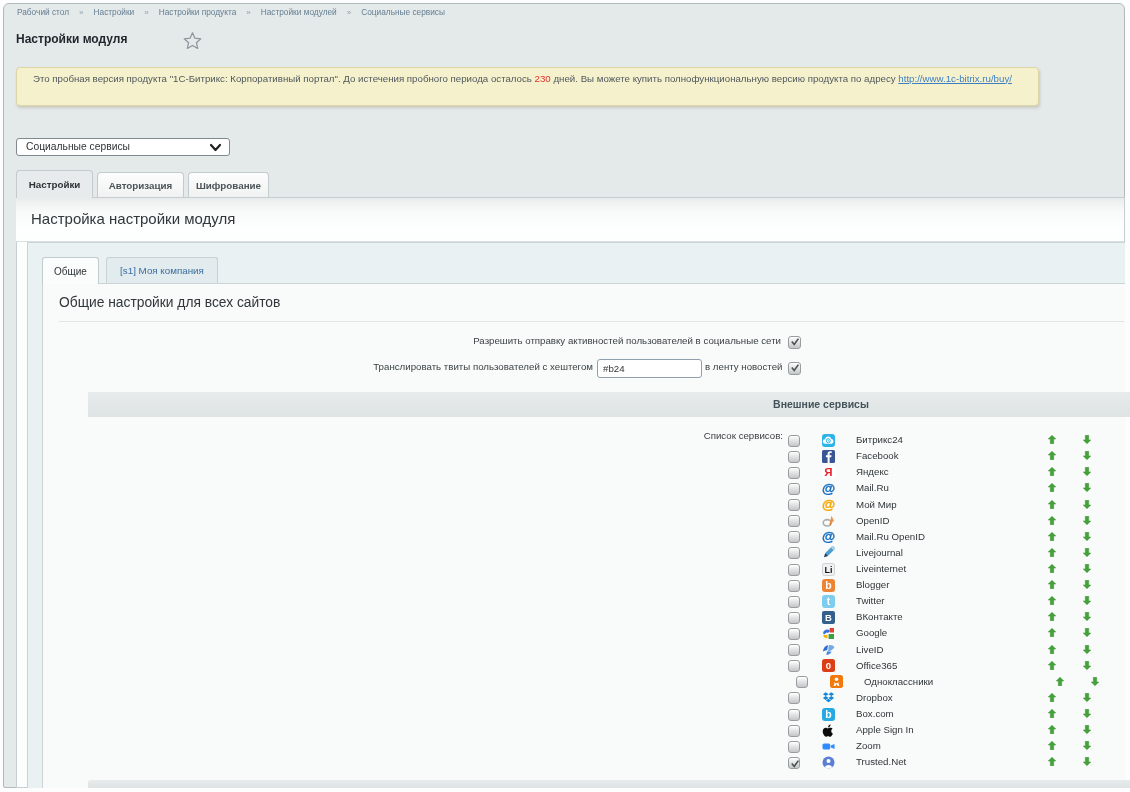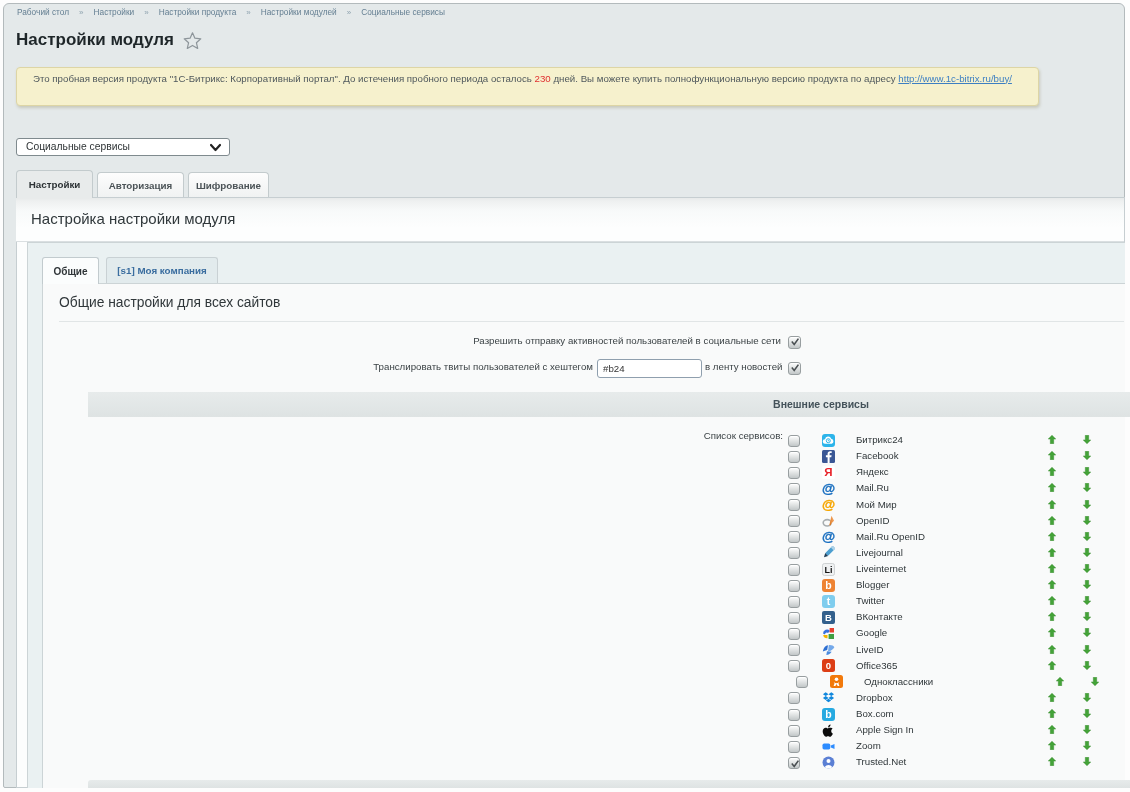--- a/index.html
+++ b/index.html
@@ -4,21 +4,21 @@
 <style>
   * { margin:0; padding:0; box-sizing:border-box; }
   html,body { width:1130px; height:792px; background:#fdfdfd; font-family:"Liberation Sans", sans-serif; overflow:hidden; }
   .abs { position:absolute; }
   svg { display:block; }
   #frame { position:absolute; left:3px; top:3px; width:1122px; height:785px; background:#e4e9ea; border:1px solid #b3babc; border-radius:6px 6px 2px 2px; }
   
   #crumb { left:17px; top:6.5px; font-size:8.3px; line-height:10px; color:#647f92; }
   #crumb span.sep { color:#8fa3af; padding:0 10px; font-size:8px; }
   
-  #title { left:16px; top:31px; font-size:17px; line-height:17px; font-weight:bold; color:#1e2629; }
+  #title { left:16px; top:31px; font-size:12px; line-height:17px; font-weight:bold; color:#1e2629; }
   #star { left:183px; top:32px; }
   
   #note { left:16px; top:67px; width:1023px; height:39px; background:#f6f1cd; border:1px solid #ddd5a5; border-radius:4px; padding:3px 16px 0 16px; box-shadow:1px 2px 3px rgba(120,110,60,.25); }
   #note .l1 { color:#e04040; font-size:10.4px; line-height:12.5px; }
   #note .l2 { color:#4f585c; white-space:nowrap; font-size:9.7px; line-height:13px; margin-top:0.5px; }
   #note a { color:#3d7fc2; text-decoration:underline; }
   #note .red { color:#e03030; }
   
   #sel { left:16px; top:138px; width:214px; height:18px; background:#fff; border:1px solid #7f8a8e; border-radius:3px; font-size:10.3px; color:#2f3436; line-height:16px; padding-left:9px; }
   #sel svg { position:absolute; right:8px; top:4px; }
@@ -28,21 +28,21 @@
   #ttab2 { left:97px; top:172px; width:87px; height:25px; background:linear-gradient(#fdfdfd,#f0f2f2); color:#4b5357; line-height:25px; }
   #ttab3 { left:188px; top:172px; width:81px; height:25px; background:linear-gradient(#fdfdfd,#f0f2f2); color:#4b5357; line-height:25px; }
   
   #panel { left:16px; top:197px; width:1109px; height:591px; background:#fcfdfd; border:1px solid #c6ced1; border-radius:0; }
   #ptitlebar { left:16px; top:198px; width:1108px; height:44px; background:linear-gradient(180deg, #e7eaea 0px, #eef0f0 3px, #f8fafa 13px, #fdfefe 30px); border-bottom:1px solid #dadfe1; }
   #ptitle { left:31px; top:211px; font-size:15px; line-height:15px; color:#30383b; }
   
   #inner { left:27px; top:242px; width:1098px; height:546px; background:#eaf1f2; border:1px solid #ccd4d6; border-right:none; border-bottom:none; }
   
   #content { left:42px; top:283px; width:1083px; height:505px; background:#f9fafa; border-top:1px solid #ccd4d6; border-left:1px solid #ccd4d6; }
-  .itab { position:absolute; border:1px solid #c2cbce; border-bottom:none; border-radius:3px 3px 0 0; font-size:12px; font-weight:bold; text-align:center; z-index:6; }
+  .itab { position:absolute; border:1px solid #c2cbce; border-bottom:none; border-radius:3px 3px 0 0; font-size:12px; font-weight:normal; text-align:center; z-index:6; }
   #itab1 { left:42px; top:257px; width:57px; height:27px; background:#fbfdfd; color:#2e3437; line-height:27px; font-size:10px; }
   #itab2 { left:106px; top:257px; width:112px; height:26px; background:#e2ebed; color:#3a6d9f; line-height:26px; font-size:9.8px; border-color:#c9d1d4; }
   
   #h2 { left:59px; top:296px; font-size:13.8px; line-height:13.8px; color:#30373a; }
   #hline { left:59px; top:320.5px; width:1065px; height:1.5px; background:#e1e5e6; }
   .lbl { position:absolute; font-size:9.7px; line-height:10px; color:#3b4245; }
   .ralign { text-align:right; }
   
   .cb { position:absolute; width:13px; height:13px; border:1px solid #989ea0; border-radius:3px; background:linear-gradient(#f5f6f6 15%,#c2c7c8); box-shadow:inset 0 1px 0 #fff; }
   .cb svg { position:absolute; left:1px; top:0px; }

